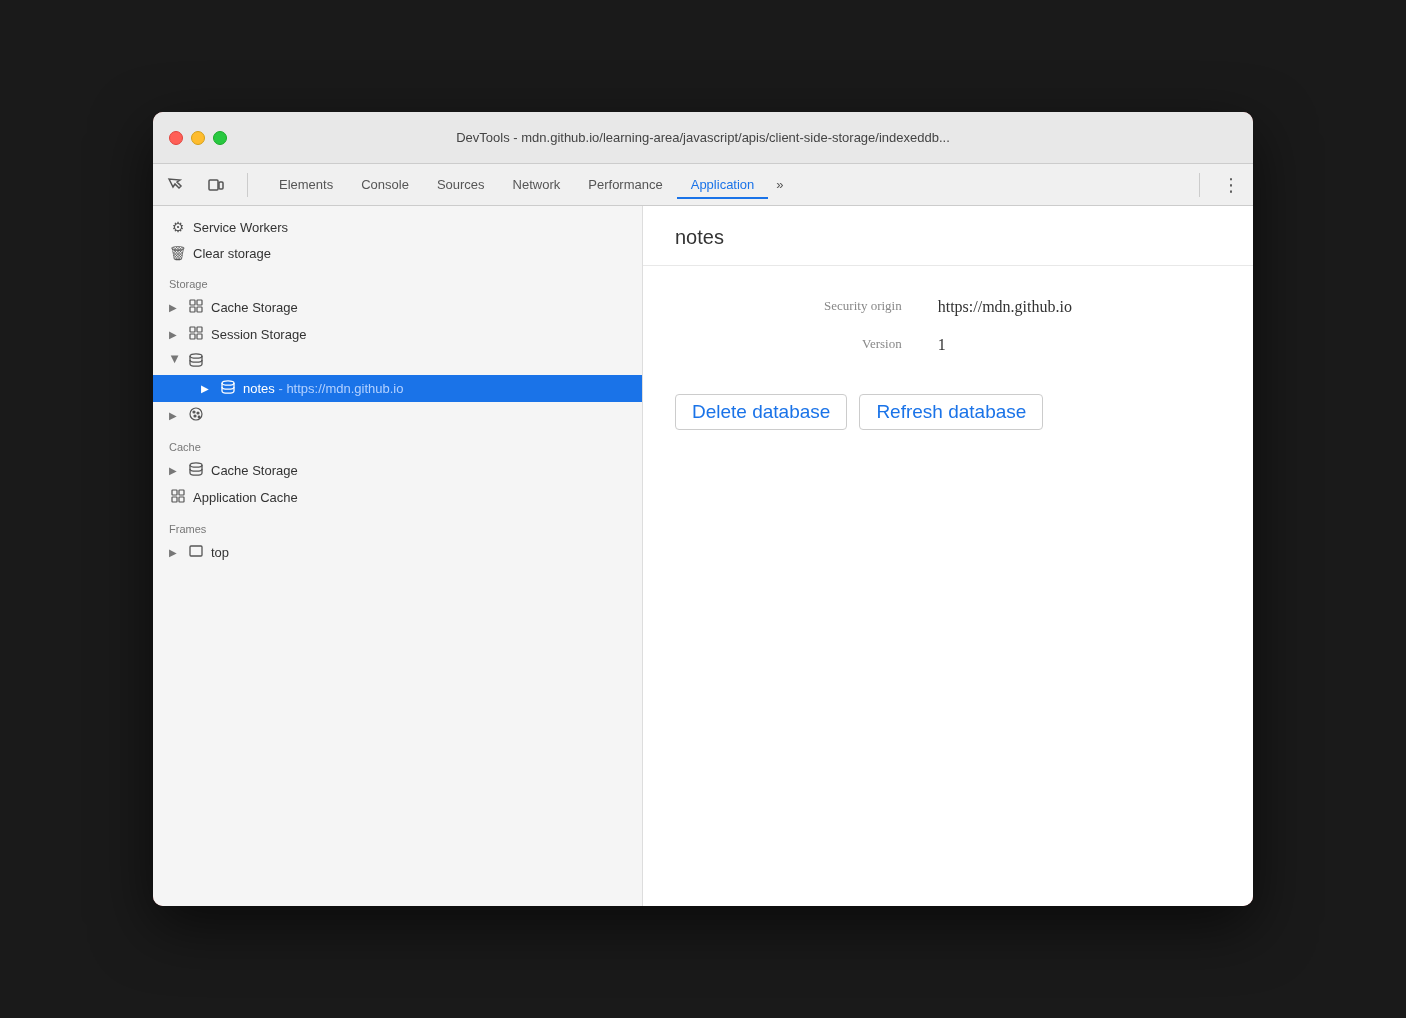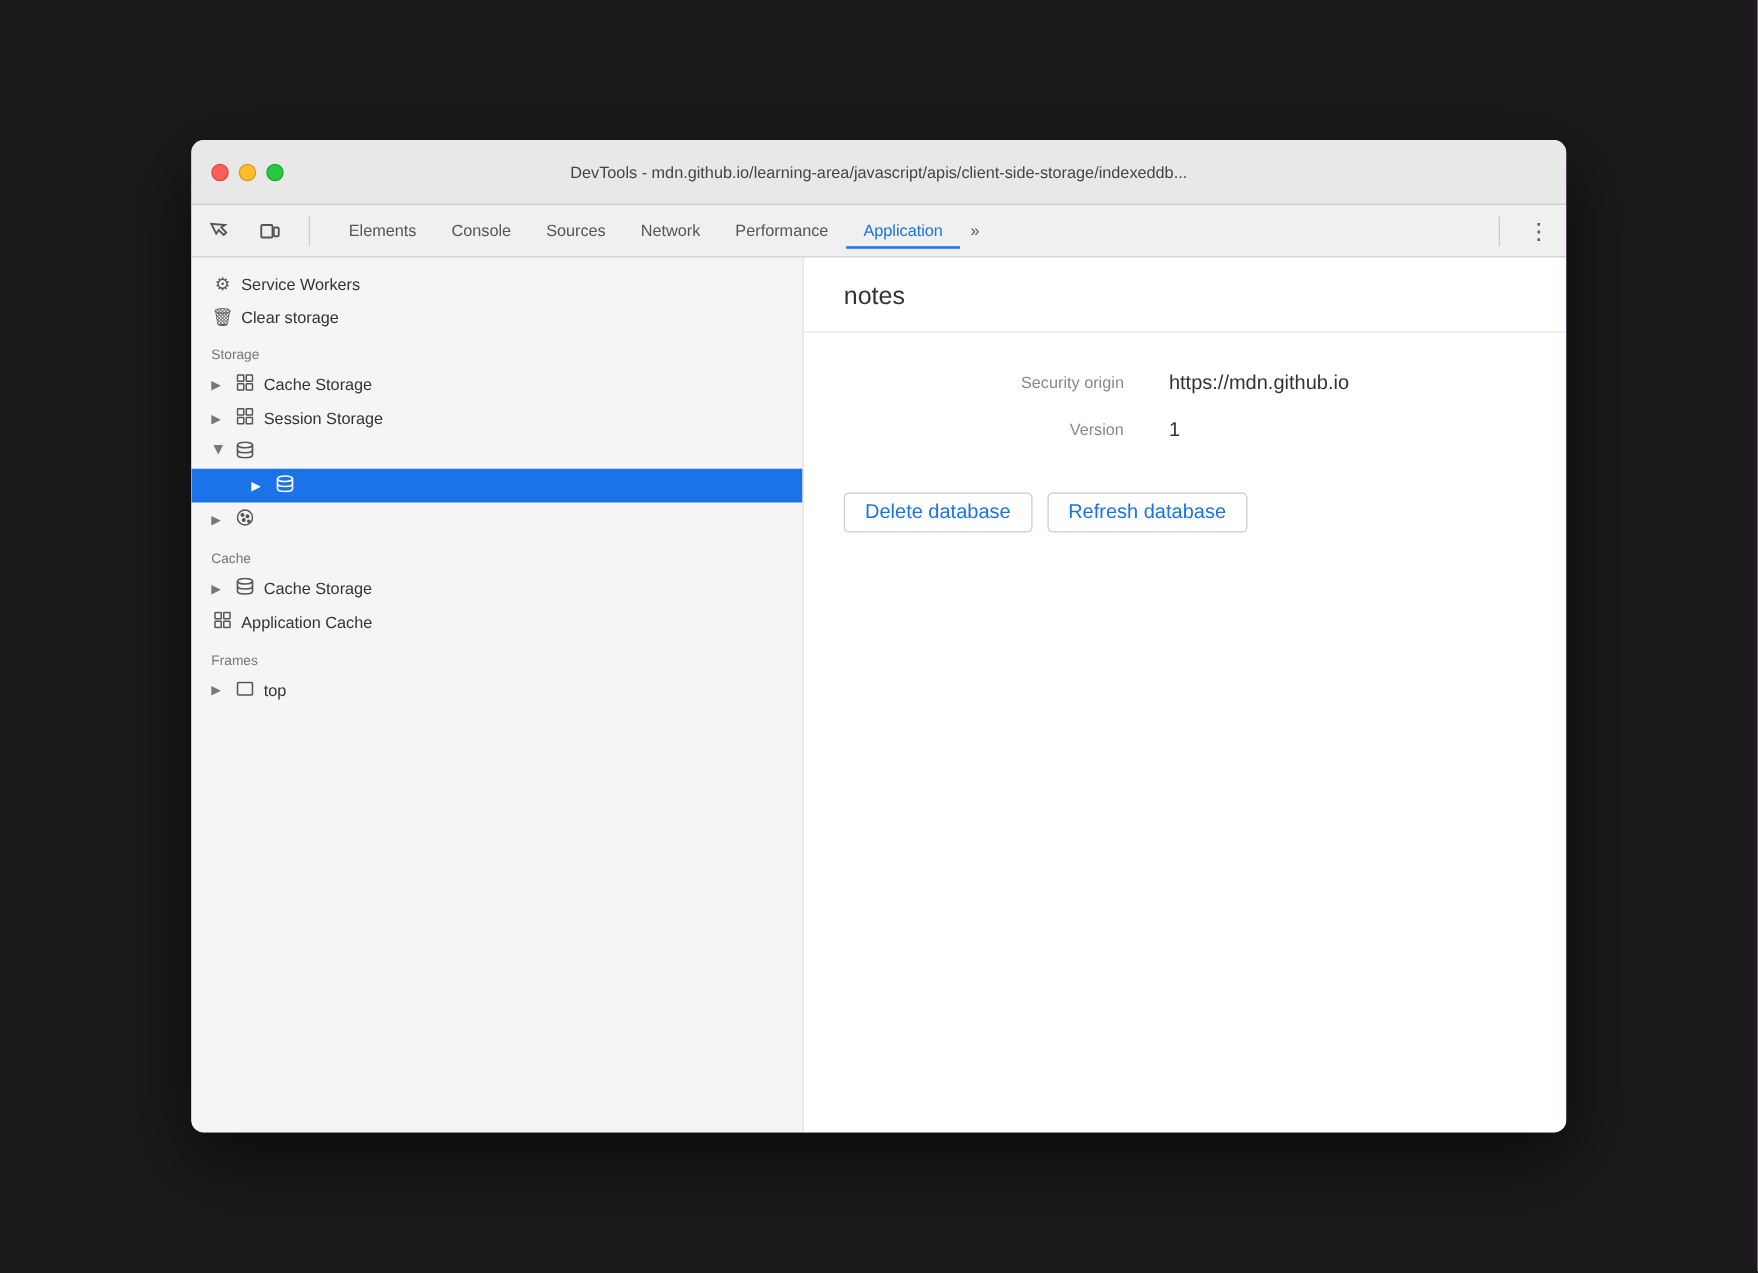--- a/index.html
+++ b/index.html
@@ -7,21 +7,21 @@
       background: #1a1a1a;
       display: flex;
       justify-content: center;
       align-items: center;
       min-height: 100vh;
       font-family: -apple-system, BlinkMacSystemFont, 'Helvetica Neue', Arial, sans-serif;
     }
 
     .window {
       width: 1100px;
-      background: #f0abfc;
+      background: #fca5a5;
       border-radius: 10px;
       overflow: hidden;
       box-shadow: 0 20px 60px rgba(0,0,0,0.6);
     }
 
     
     .title-bar {
       background: #e8e8e8;
       height: 52px;
       display: flex;
@@ -209,20 +209,21 @@
     .content-body {
       padding: 32px;
       flex: 1;
     }
 
     .info-table {
       display: grid;
       grid-template-columns: auto auto;
       gap: 20px 36px;
       margin-bottom: 40px;
+      font-family: Liberation Serif, serif;
     }
     .info-label {
       font-size: 13px;
       color: #888;
       text-align: right;
     }
     .info-value {
       font-size: 16px;
       color: #333;
     }
@@ -230,21 +231,21 @@
     .action-buttons {
       display: flex;
       gap: 12px;
     }
     .action-btn {
       padding: 6px 16px;
       border: 1px solid #ccc;
       border-radius: 4px;
       background: white;
       color: #1a73e8;
-      font-size: 16px;
+      font-size: 19px;
       cursor: pointer;
       font-weight: 500;
     }
 
     
   </style>
 </head>
 <body>
 
 <div class="window">
@@ -339,20 +340,24 @@
 
       <div class="sidebar-item level-2 active">
         <span class="item-arrow" style="color:white;">▶</span>
         <span class="item-icon">
           <svg width="16" height="14" viewBox="0 0 16 14" fill="none" stroke="white" stroke-width="1.3">
             <ellipse cx="8" cy="3" rx="6" ry="2.2"></ellipse>
             <path d="M2 3 L2 11 Q2 13.2 8 13.2 Q14 13.2 14 11 L14 3"></path>
             <path d="M2 7 Q2 9.2 8 9.2 Q14 9.2 14 7"></path>
           </svg>
         </span>
+        <span class="item-text">
+          <span>notes</span>
+          <span class="item-url">- https://mdn.github.io</span>
+        </span>
       </div>
 
 
       <div class="sidebar-item level-0">
         <span class="item-arrow">▶</span>
         <span class="item-icon">
           <svg width="14" height="14" viewBox="0 0 14 14" fill="none" stroke="#555" stroke-width="1.2">
             <circle cx="7" cy="7" r="6"></circle>
             <circle cx="5" cy="5" r="1" fill="#555"></circle>
             <circle cx="9" cy="6" r="1" fill="#555"></circle>

